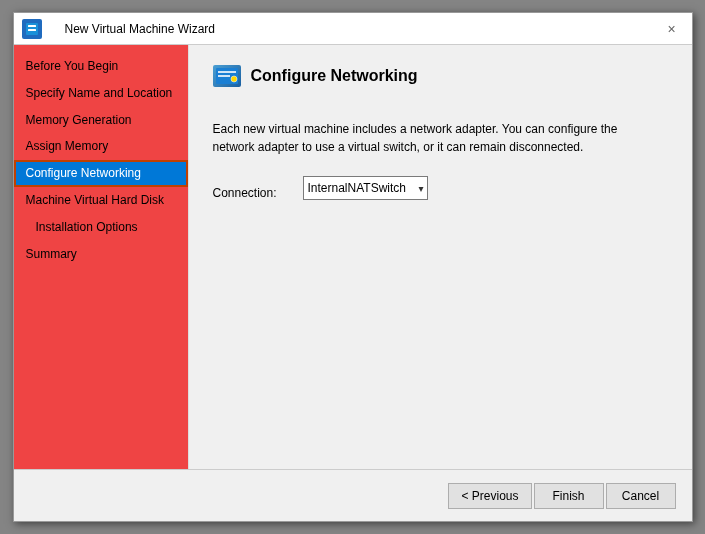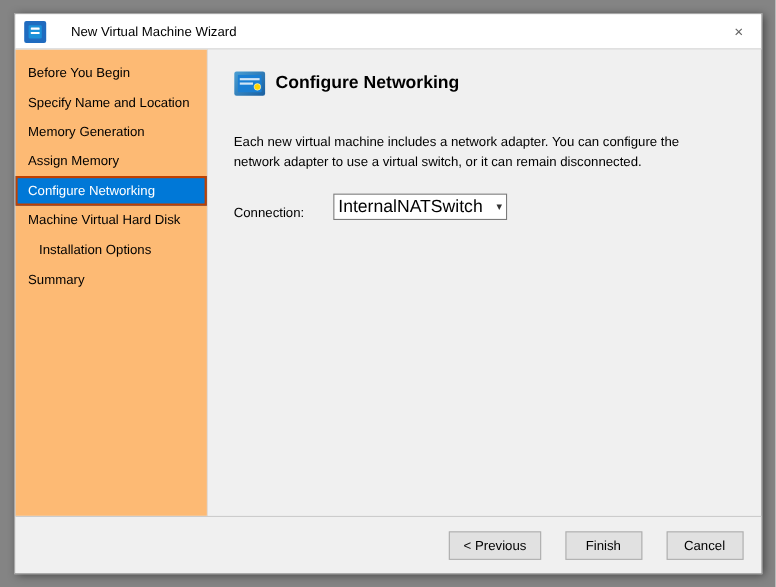--- a/index.html
+++ b/index.html
@@ -71,21 +71,21 @@
     }
 
     .content-area {
       display: flex;
       flex: 1;
       overflow: hidden;
     }
 
     .sidebar {
       width: 175px;
-      background: #fdba74;
+      background: #ef4444;
       border-right: 1px solid #ddd;
       padding: 8px 0;
       flex-shrink: 0;
     }
 
     .sidebar-item {
       padding: 5px 12px;
       font-size: 12px;
       color: #000;
       cursor: pointer;
@@ -152,21 +152,21 @@
       width: 80px;
       flex-shrink: 0;
     }
 
     .field-select {
       flex: 1;
       max-width: 320px;
       height: 24px;
       border: 1px solid #7a7a7a;
       background: #fff;
-      font-size: 16px;
+      font-size: 12px;
       padding: 2px 4px;
       appearance: none;
       -webkit-appearance: none;
       padding-right: 20px;
       position: relative;
       cursor: pointer;
     }
 
     .select-wrapper {
       position: relative;
@@ -185,21 +185,21 @@
     }
 
     .footer {
       height: 52px;
       background: #f0f0f0;
       border-top: 1px solid #ccc;
       display: flex;
       align-items: center;
       justify-content: flex-end;
       padding: 0 16px;
-      gap: 22px;
+      gap: 2px;
       flex-shrink: 0;
     }
 
     .btn {
       height: 26px;
       min-width: 70px;
       padding: 0 12px;
       font-size: 12px;
       border: 1px solid #adadad;
       background: #e1e1e1;

